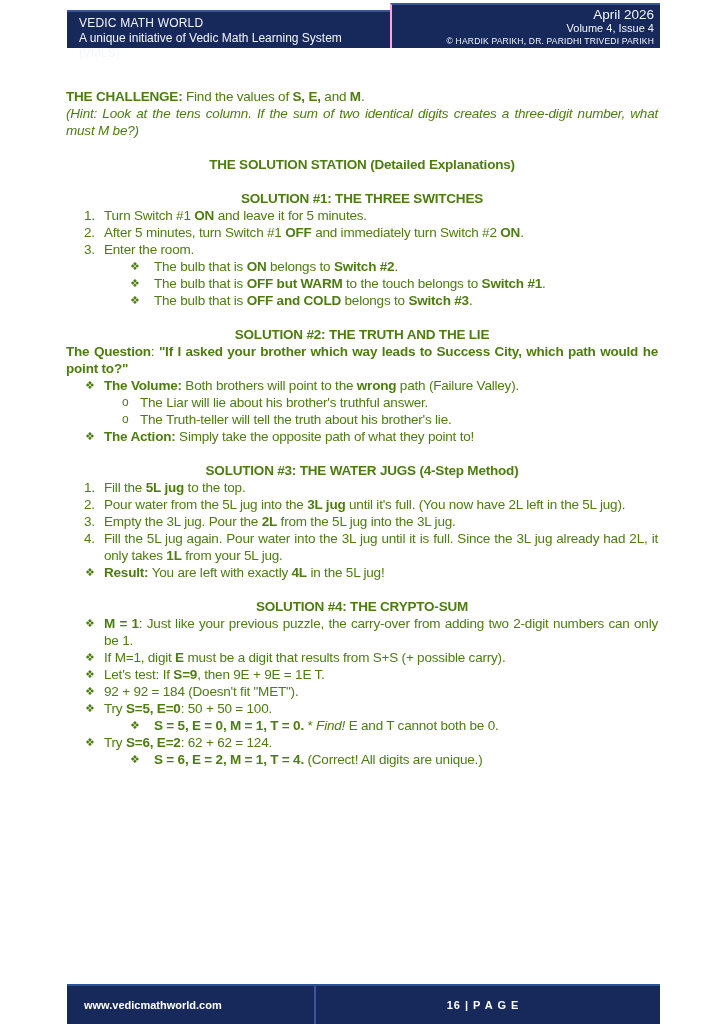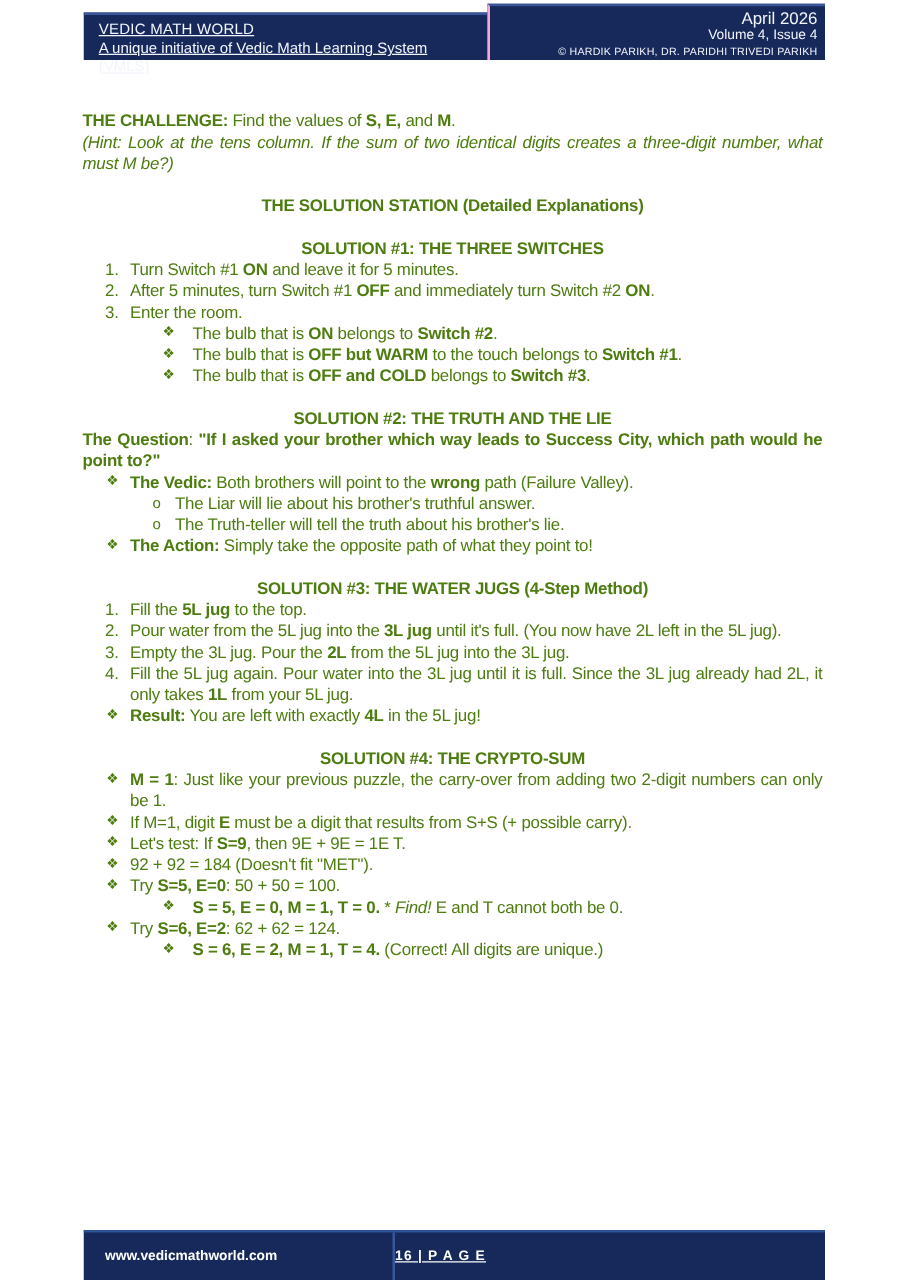--- a/index.html
+++ b/index.html
@@ -18,21 +18,20 @@
     left: 67px; top: 3px;
     width: 593px; height: 45px;
     display: flex;
     align-items: flex-end;
   }
   .header-cell { background: #17295b; color: #f2f5fb; box-sizing: border-box; }
   .header-left {
     width: 54.5%; height: 38px;
     border-top: 2px solid #3a569b;
     padding: 4px 10px 0 12px;
-    text-decoration: underline;
   }
   .header-right {
     width: 45.5%; height: 45px;
     border-top: 2px solid #3a569b;
     border-left: 2px solid #f9a8d4;
     padding: 2px 6px 0 6px;
     text-align: right;
   }
   .brand-title { font-size: 12px; letter-spacing: 0.2px; line-height: 15px; }
   .brand-subtitle { font-size: 12px; line-height: 15px; }
@@ -80,24 +79,24 @@
   .footer-left {
     width: 42%;
     display: flex; align-items: center;
     padding-left: 17px;
     border-right: 2px solid #3a569b;
     box-sizing: border-box;
     font-size: 11px; font-weight: 700;
   }
   .footer-right {
     width: 58%;
-    display: flex; align-items: center; justify-content: flex-start;
+    display: flex; align-items: center; justify-content: center;
     padding-right: 10px;
     box-sizing: border-box;
-    font-size: 11px; font-weight: 700; letter-spacing: 1px; text-decoration: underline;
+    font-size: 11px; font-weight: 700; letter-spacing: 1px;
   }
   .footer-left span { cursor: pointer; }
 </style>
 </head>
 <body>
 
 <div class="page">
 
   <header class="header">
     <div class="header-cell header-left">
@@ -120,21 +119,21 @@
       <div class="block heading"><span class="runs"><span>SOLUTION #1: THE THREE SWITCHES</span></span></div>
       <div class="block numbered"><span class="marker">1.</span><span class="runs"><span>Turn Switch #1 </span><span class="b">ON</span><span> and leave it for 5 minutes.</span></span></div>
       <div class="block numbered"><span class="marker">2.</span><span class="runs"><span>After 5 minutes, turn Switch #1 </span><span class="b">OFF</span><span> and immediately turn Switch #2 </span><span class="b">ON</span><span>.</span></span></div>
       <div class="block numbered"><span class="marker">3.</span><span class="runs"><span>Enter the room.</span></span></div>
       <div class="block diamond2"><span class="marker">❖</span><span class="runs"><span>The bulb that is </span><span class="b">ON</span><span> belongs to </span><span class="b">Switch #2</span><span>.</span></span></div>
       <div class="block diamond2"><span class="marker">❖</span><span class="runs"><span>The bulb that is </span><span class="b">OFF but WARM</span><span> to the touch belongs to </span><span class="b">Switch #1</span><span>.</span></span></div>
       <div class="block diamond2"><span class="marker">❖</span><span class="runs"><span>The bulb that is </span><span class="b">OFF and COLD</span><span> belongs to </span><span class="b">Switch #3</span><span>.</span></span></div>
       <div class="block blank"></div>
       <div class="block heading"><span class="runs"><span>SOLUTION #2: THE TRUTH AND THE LIE</span></span></div>
       <div class="block para"><span class="runs"><span class="b">The Question</span><span>: </span><span class="b">"If I asked your brother which way leads to Success City, which path would he point to?"</span></span></div>
-      <div class="block diamond1"><span class="marker">❖</span><span class="runs"><span class="b">The Vedic:</span><span> Both brothers will point to the </span><span class="b">wrong</span><span> path (Failure Valley).</span></span></div>
+      <div class="block diamond1"><span class="marker">❖</span><span class="runs"><span class="b">The Volume:</span><span> Both brothers will point to the </span><span class="b">wrong</span><span> path (Failure Valley).</span></span></div>
       <div class="block circle2"><span class="marker">o</span><span class="runs"><span>The Liar will lie about his brother's truthful answer.</span></span></div>
       <div class="block circle2"><span class="marker">o</span><span class="runs"><span>The Truth-teller will tell the truth about his brother's lie.</span></span></div>
       <div class="block diamond1"><span class="marker">❖</span><span class="runs"><span class="b">The Action:</span><span> Simply take the opposite path of what they point to!</span></span></div>
       <div class="block blank"></div>
       <div class="block heading"><span class="runs"><span>SOLUTION #3: THE WATER JUGS (4-Step Method)</span></span></div>
       <div class="block numbered"><span class="marker">1.</span><span class="runs"><span>Fill the </span><span class="b">5L jug</span><span> to the top.</span></span></div>
       <div class="block numbered"><span class="marker">2.</span><span class="runs"><span>Pour water from the 5L jug into the </span><span class="b">3L jug</span><span> until it's full. (You now have 2L left in the 5L jug).</span></span></div>
       <div class="block numbered"><span class="marker">3.</span><span class="runs"><span>Empty the 3L jug. Pour the </span><span class="b">2L</span><span> from the 5L jug into the 3L jug.</span></span></div>
       <div class="block numbered"><span class="marker">4.</span><span class="runs"><span>Fill the 5L jug again. Pour water into the 3L jug until it is full. Since the 3L jug already had 2L, it only takes </span><span class="b">1L</span><span> from your 5L jug.</span></span></div>
       <div class="block diamond1"><span class="marker">❖</span><span class="runs"><span class="b">Result:</span><span> You are left with exactly </span><span class="b">4L</span><span> in the 5L jug!</span></span></div>

